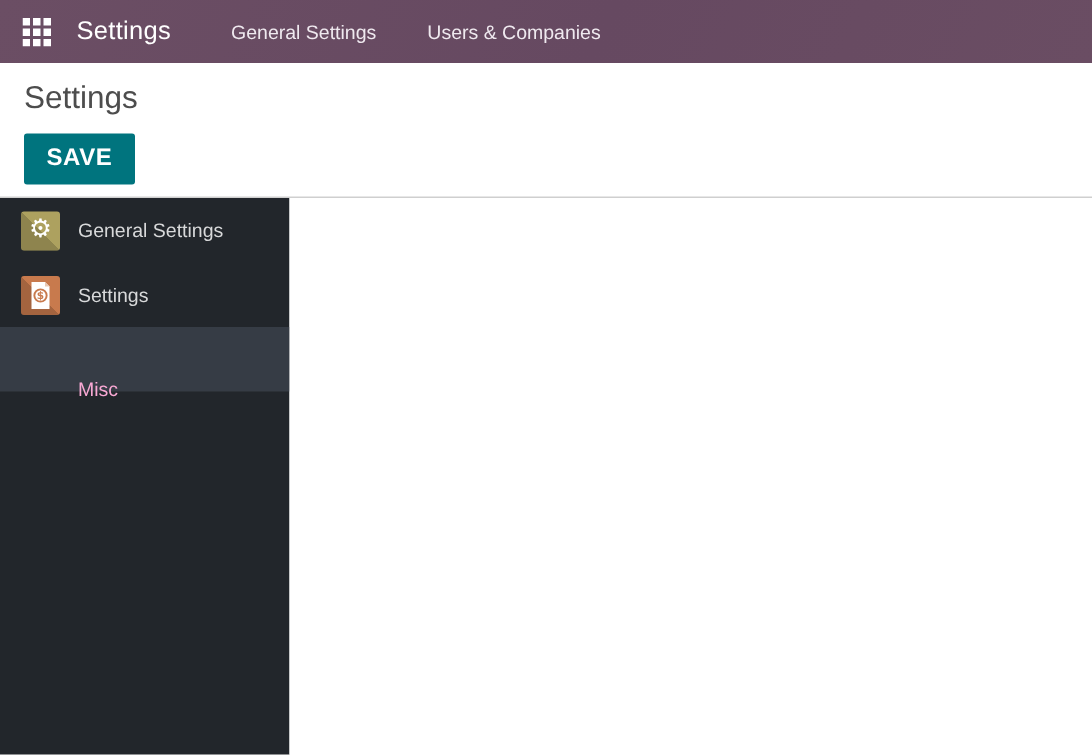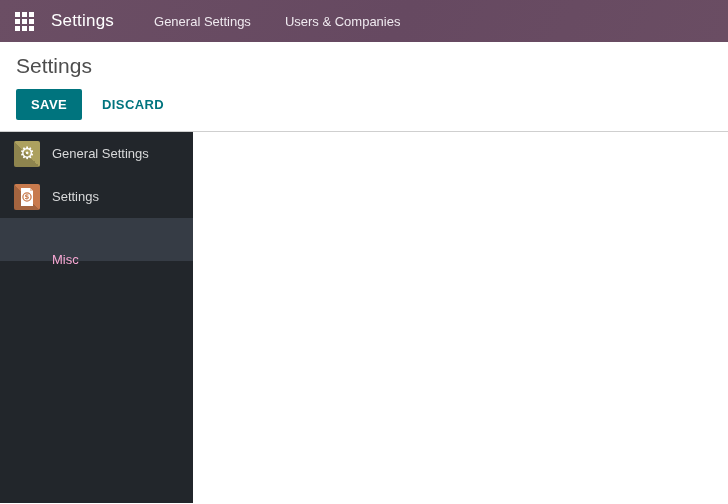--- a/index.html
+++ b/index.html
@@ -32,21 +32,21 @@
     padding: 12px 0; cursor: pointer;
   }
   .top-menu a + a { margin-left: 34px; }
 
   
   .header { background: #ffffff; padding: 12px 16px 15px 16px; height: 89px; }
   .page-title { font-size: 21px; font-weight: 400; color: #4d4d4d; }
   .btn-row { margin-top: 11px; display: flex; align-items: center; }
   .btn {
     font-family: "Liberation Sans", sans-serif;
-    font-size: 13px; font-weight: bold; letter-spacing: .4px;
+    font-size: 16px; font-weight: bold; letter-spacing: .4px;
     border: none; border-radius: 2px; cursor: pointer; line-height: 1;
   }
   .btn-save { background: #00747e; color: #ffffff; padding: 9px 15px; }
   .btn-discard { background: transparent; color: #00747e; padding: 9px 12px; margin-left: 8px; }
 
   
   .body-wrap {
     display: flex; height: 372px;
     border-top: 1px solid #cfcfcf;
   }
@@ -96,21 +96,20 @@
   <nav class="top-menu">
     <a>General Settings</a>
     <a>Users &amp; Companies</a>
   </nav>
 </div>
 
 <div class="header">
   <h1 class="page-title">Settings</h1>
   <div class="btn-row">
     <button class="btn btn-save">SAVE</button>
-    <button class="btn btn-discard">DISCARD</button>
   </div>
 </div>
 
 <div class="body-wrap">
   <aside class="sidebar">
 
     <div class="side-item">
       <span class="app-icon" style="background-color: rgb(173, 161, 95);">
         <span class="gear-glyph">⚙</span>
       </span>

